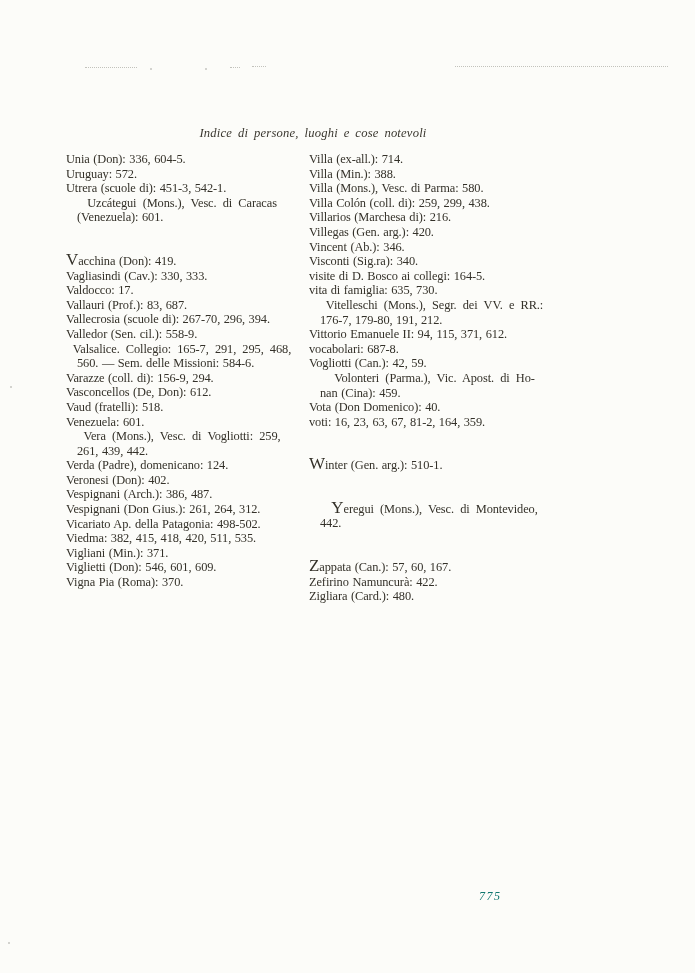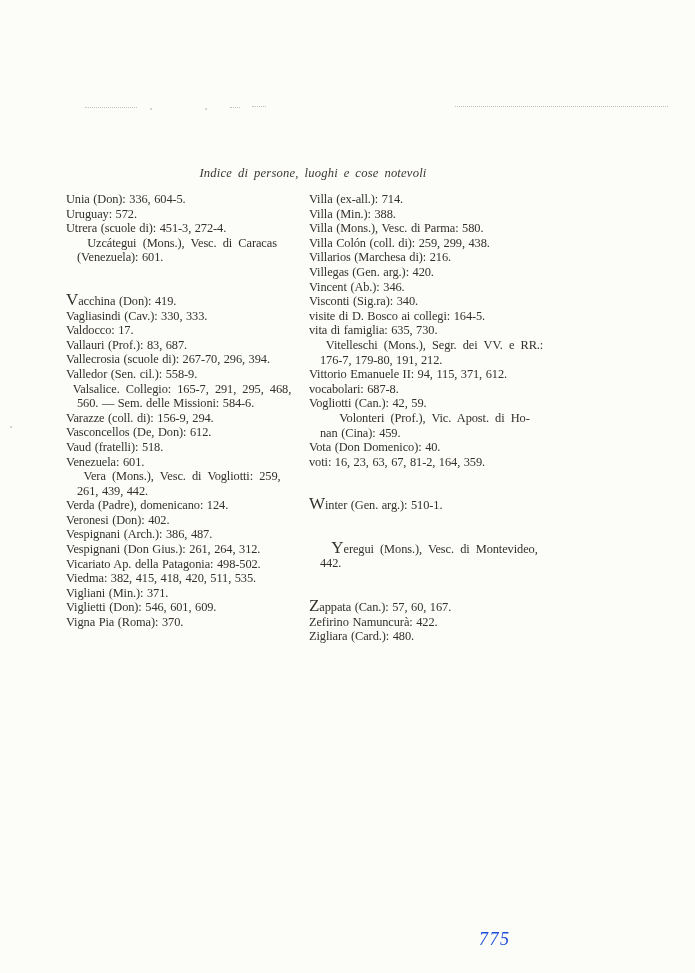--- a/index.html
+++ b/index.html
@@ -3,21 +3,21 @@
 <meta charset="utf-8">
 <style>
   html,body{margin:0;padding:0;}
   body{
     width:695px;height:973px;
     background:#fcfcf9;
     font-family:"Liberation Serif","DejaVu Serif",serif;
     color:#343129;
     overflow:hidden;
   }
-  .page{position:relative;width:695px;height:873px;margin-top:40px;}
+  .page{position:relative;width:695px;height:873px;}
 
   
   .artifact{position:absolute;border-top:1px dotted #c2c2bc;height:0;}
   .speck{position:absolute;width:2px;height:2px;background:#c6c6c0;border-radius:50%;}
 
   .running-head{
     position:absolute;top:126px;left:66px;width:494px;
     text-align:center;font-style:italic;font-size:12.6px;
     word-spacing:2.5px;letter-spacing:.2px;color:#3a372f;
   }
@@ -35,21 +35,21 @@
   .line{white-space:nowrap;}
   .line.cont{padding-left:11px;}
   .line.fill{word-spacing:3.2px;text-align:center;}
 
   .lead-cap{
     font-size:17px;line-height:14.6px;vertical-align:baseline;
   }
 
   .page-number{
     position:absolute;top:889px;left:479px;
-    font-style:italic;font-size:18px;letter-spacing:1.5px;color:#1d4ed8;
+    font-style:italic;font-size:12px;letter-spacing:1.5px;color:#0f766e;
   }
 </style>
 </head>
 <body>
 
 <div class="page">
 
   <div class="artifact" style="top:67px;left:85px;width:52px;"></div>
   <div class="speck" style="top:68px;left:150px;"></div>
   <div class="speck" style="top:68px;left:205px;"></div>
@@ -64,21 +64,21 @@
   <div class="columns">
     <div class="col col-left">
         <div class="group">
           <div class="entry">
             <div class="line">Unia (Don): 336, 604-5.</div>
           </div>
           <div class="entry">
             <div class="line">Uruguay: 572.</div>
           </div>
           <div class="entry">
-            <div class="line">Utrera (scuole di): 451-3, 272-4.</div>
+            <div class="line">Utrera (scuole di): 451-3, 542-1.</div>
           </div>
           <div class="entry">
             <div class="line fill">Uzcátegui (Mons.), Vesc. di Caracas</div>
             <div class="line cont">(Venezuela): 601.</div>
           </div>
         </div>
         <div class="group">
           <div class="entry">
             <div class="line"><span class="lead-cap">V</span>acchina (Don): 419.</div>
           </div>
@@ -185,21 +185,21 @@
           <div class="entry">
             <div class="line">Vittorio Emanuele II: 94, 115, 371, 612.</div>
           </div>
           <div class="entry">
             <div class="line">vocabolari: 687-8.</div>
           </div>
           <div class="entry">
             <div class="line">Vogliotti (Can.): 42, 59.</div>
           </div>
           <div class="entry">
-            <div class="line fill">Volonteri (Prof.), Vic. Apost. di Ho-</div>
+            <div class="line fill">Volonteri (Parma.), Vic. Apost. di Ho-</div>
             <div class="line cont">nan (Cina): 459.</div>
           </div>
           <div class="entry">
             <div class="line">Vota (Don Domenico): 40.</div>
           </div>
           <div class="entry">
             <div class="line">voti: 16, 23, 63, 67, 81-2, 164, 359.</div>
           </div>
         </div>
         <div class="group">

